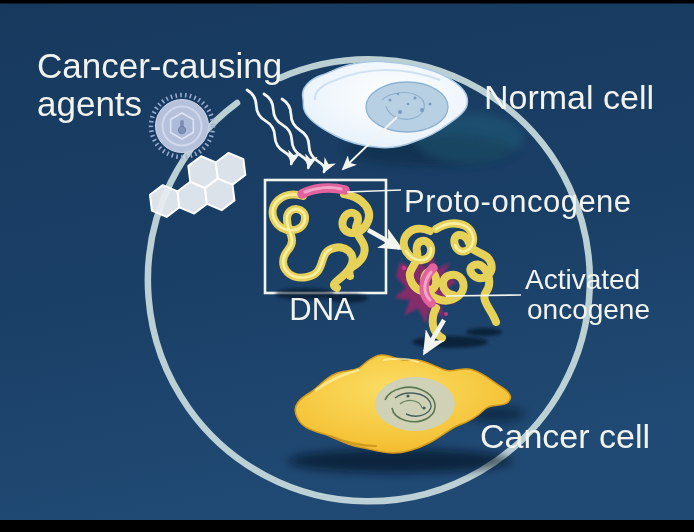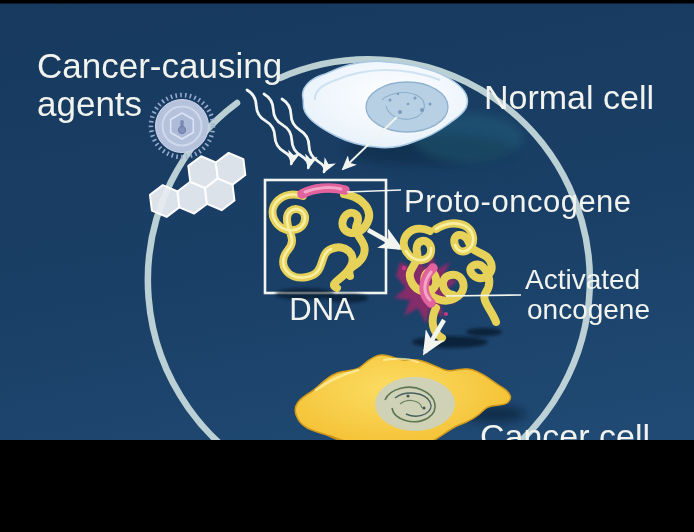--- a/index.html
+++ b/index.html
@@ -1,16 +1,16 @@
 <!DOCTYPE html>
 <html><head>
 <meta charset="utf-8">
 <style>
   html,body{margin:0;padding:0;background:#000;}
-  #stage{position:relative;width:694px;height:440px;overflow:hidden;
+  #stage{position:relative;width:694px;height:520px;overflow:hidden;
          font-family:"Liberation Sans", sans-serif;}
   svg{position:absolute;top:0;left:0;display:block;}
   text{fill:#f1f3ee;font-family:"Liberation Sans", sans-serif;}
 </style>
 </head>
 <body>
 
 <div id="stage">
 <svg width="694" height="532" viewBox="0 0 694 532">
   <defs>

